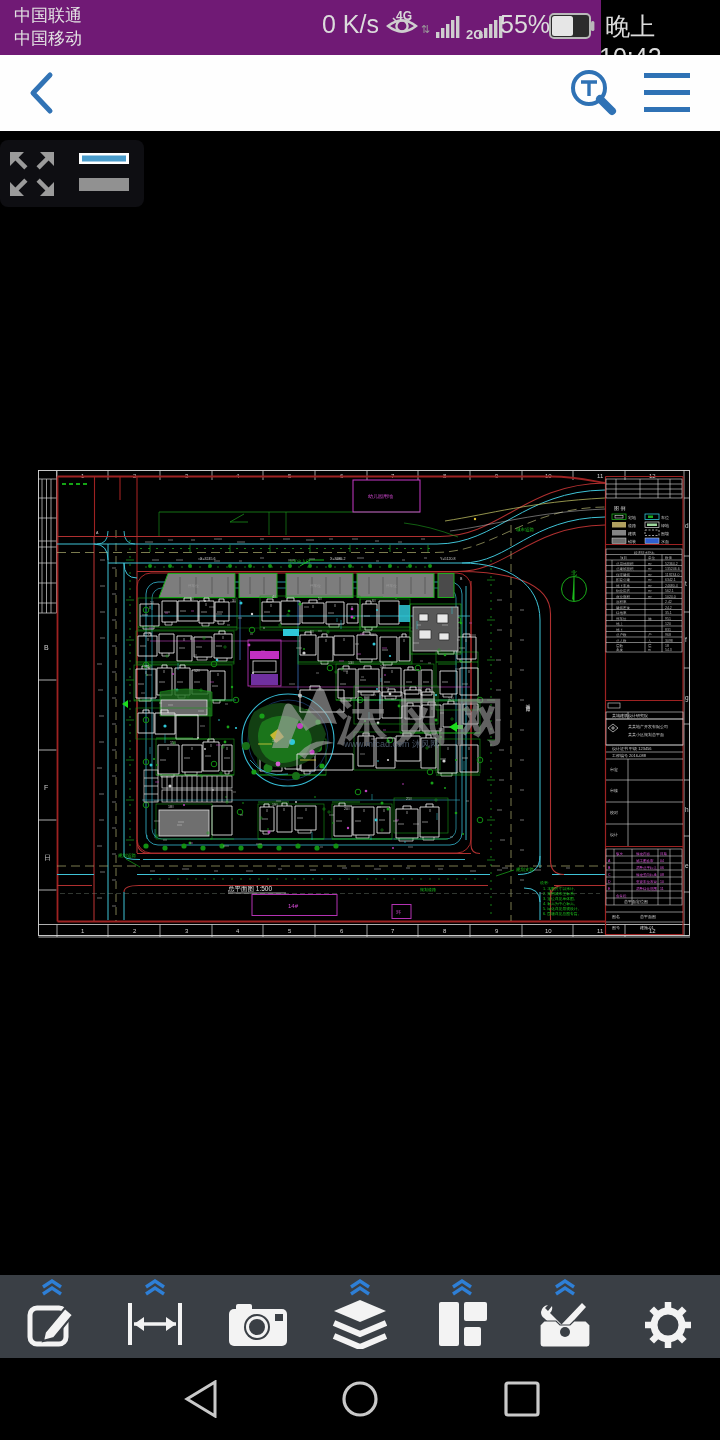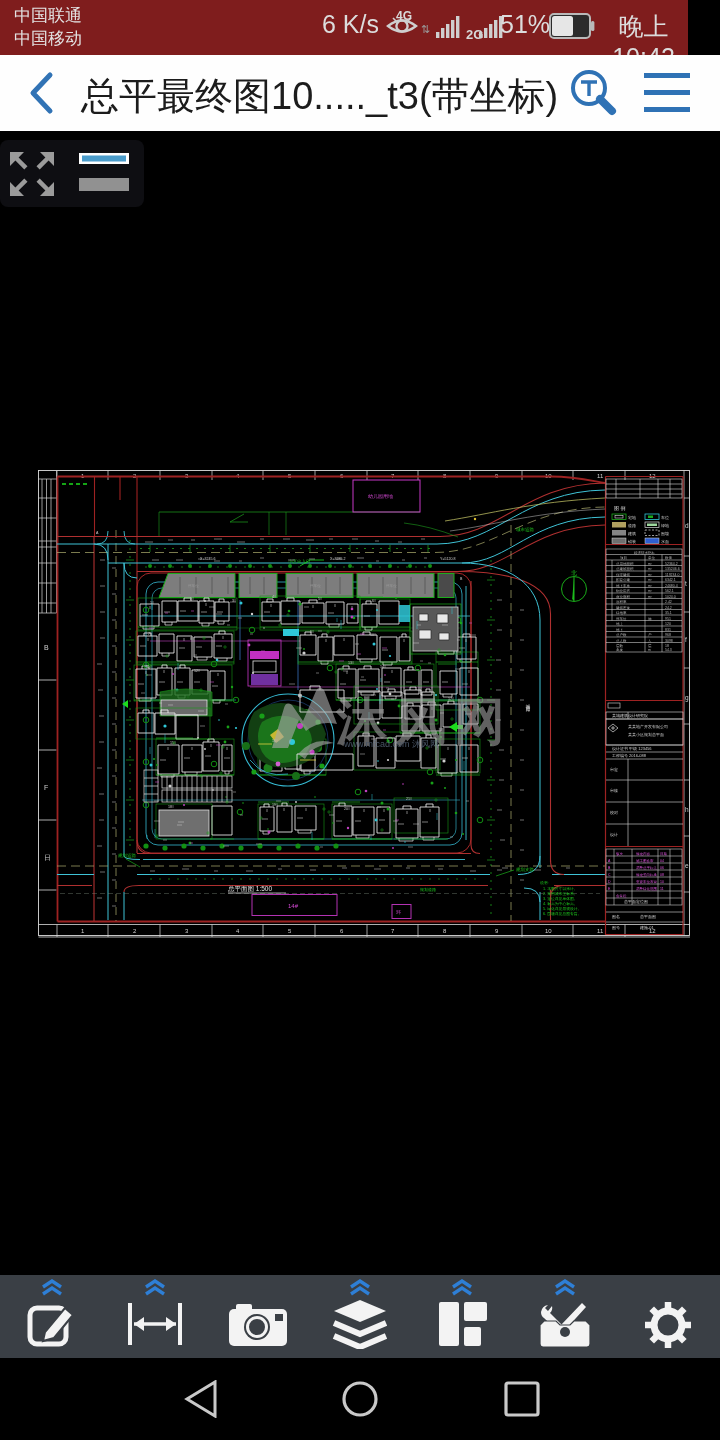--- a/index.html
+++ b/index.html
@@ -2,25 +2,25 @@
 <html><head>
 <meta charset="utf-8">
 <style>
   html,body{margin:0;padding:0;background:#000;}
   body{width:720px;height:1440px;position:relative;overflow:hidden;font-family:"Liberation Sans",sans-serif;}
   .abs{position:absolute;}
 </style>
 </head>
 <body>
 
-<div class="abs" style="left:0;top:0;width:688px;height:55px;background:#7f1d1d;color:#dcdcdc;">
+<div class="abs" style="left:0;top:0;width:601px;height:55px;background:#701a75;color:#dcdcdc;">
 
   <div class="abs" style="left:14px;top:4px;font-size:17px;line-height:23px;color:#e3e3e3;">中国联通<br>中国移动</div>
 
-  <div class="abs" style="left:322px;top:10px;font-size:25px;color:#dcdcdc;">6 K/s</div>
+  <div class="abs" style="left:322px;top:10px;font-size:25px;color:#dcdcdc;">0 K/s</div>
 
   <svg class="abs" style="left:386px;top:13px;" width="32" height="28" viewBox="0 0 32 28">
     <path d="M2 13 Q16 2 30 13 Q16 24 2 13 Z" fill="none" stroke="#cfcfcf" stroke-width="2.4"></path>
     <circle cx="16" cy="13" r="5.6" fill="none" stroke="#cfcfcf" stroke-width="2.4"></circle>
     <path d="M7 5 L11 9 M25 5 L21 9" stroke="#cfcfcf" stroke-width="1.6"></path>
   </svg>
 
   <div class="abs" style="left:396px;top:9px;font-size:12px;font-weight:bold;color:#d8d8d8;">4G</div>
   <div class="abs" style="left:421px;top:23px;font-size:11px;color:#9a9a9a;">⇅</div>
   <svg class="abs" style="left:436px;top:14px;" width="26" height="26" viewBox="0 0 26 26">
@@ -33,38 +33,37 @@
 
   <div class="abs" style="left:466px;top:27px;font-size:13px;font-weight:bold;color:#d8d8d8;">2G</div>
   <svg class="abs" style="left:479px;top:14px;" width="26" height="26" viewBox="0 0 26 26">
     <rect x="0" y="18" width="3.4" height="6" fill="#cfcfcf"></rect>
     <rect x="5" y="14" width="3.4" height="10" fill="#cfcfcf"></rect>
     <rect x="10" y="10" width="3.4" height="14" fill="#cfcfcf"></rect>
     <rect x="15" y="6" width="3.4" height="18" fill="#cfcfcf"></rect>
     <rect x="20" y="2" width="3.4" height="22" fill="#cfcfcf"></rect>
   </svg>
 
-  <div class="abs" style="left:500px;top:10px;font-size:25px;color:#dcdcdc;">51%</div>
+  <div class="abs" style="left:500px;top:10px;font-size:25px;color:#dcdcdc;">55%</div>
 
   <svg class="abs" style="left:549px;top:13px;" width="46" height="27" viewBox="0 0 46 27">
     <rect x="1" y="1" width="40" height="24" rx="4" fill="#2b2b2b" stroke="#b9b9b9" stroke-width="2"></rect>
     <rect x="3" y="3" width="21" height="20" rx="2.5" fill="#e6e6e6"></rect>
     <rect x="42" y="8" width="3.4" height="10" rx="1.5" fill="#b9b9b9"></rect>
   </svg>
 
   <div class="abs" style="left:599px;top:10px;font-size:25px;color:#dcdcdc;text-align:center;">晚上10:42</div>
 </div>
 
 <div class="abs" style="left:0;top:55px;width:720px;height:76px;background:#fefefe;">
 
   <svg class="abs" style="left:24px;top:15px;" width="34" height="46" viewBox="0 0 34 46">
     <path d="M26 5 L9 23 L26 41" fill="none" stroke="#3173b5" stroke-width="5" stroke-linecap="round" stroke-linejoin="round"></path>
   </svg>
 
-  <div class="abs" style="left:81px;top:16px;font-size:38px;color:#1c1c1c;letter-spacing:0px;">总平最终图10....._t3(带坐标)</div>
 
   <svg class="abs" style="left:568px;top:13px;" width="52" height="52" viewBox="0 0 52 52">
     <circle cx="21" cy="20" r="16" fill="none" stroke="#2f72b5" stroke-width="4"></circle>
     <path d="M13 14 H29 M21 14 V28" stroke="#2f72b5" stroke-width="3.4"></path>
     <path d="M32 31 L44 43" stroke="#2f72b5" stroke-width="8" stroke-linecap="round"></path>
   </svg>
 
   <svg class="abs" style="left:643px;top:17px;" width="50" height="42" viewBox="0 0 50 42">
     <rect x="1" y="1" width="46" height="5" fill="#2f72b5"></rect>
     <rect x="1" y="18" width="46" height="5" fill="#2f72b5"></rect>

